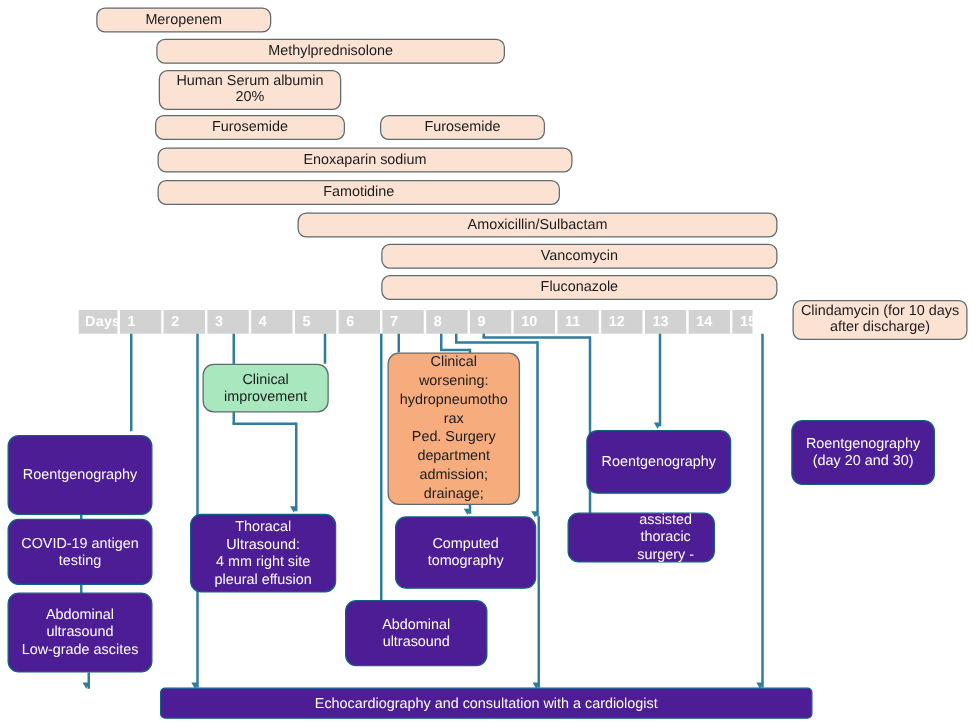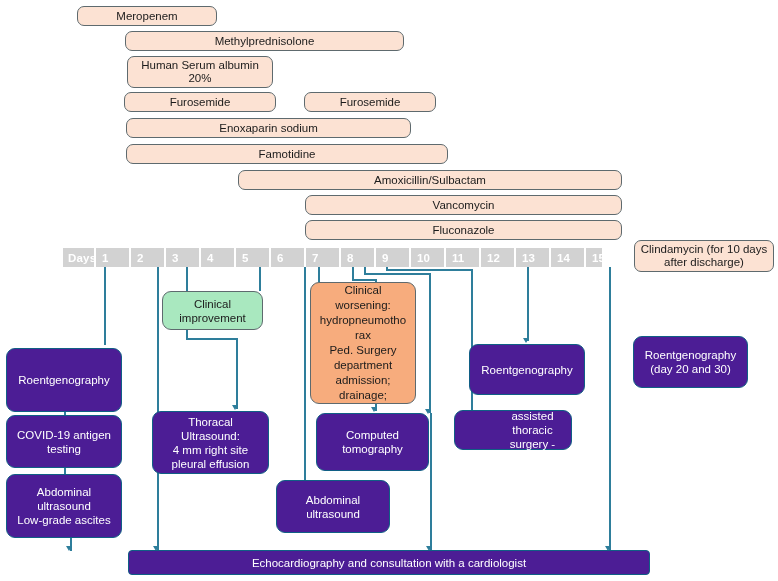--- a/index.html
+++ b/index.html
@@ -111,21 +111,21 @@
   </div>
 
   <div class="med-bar" style="left:124px;top:92px;width:152px;height:20px;">
     <span>Furosemide</span>
   </div>
 
   <div class="med-bar" style="left:304px;top:92px;width:132px;height:20px;">
     <span>Furosemide</span>
   </div>
 
-  <div class="med-bar" style="left:126px;top:118px;width:285px;height:20px;justify-content:center;">
+  <div class="med-bar" style="left:126px;top:118px;width:332px;height:20px;justify-content:center;">
     <span>Enoxaparin sodium</span>
   </div>
 
   <div class="med-bar" style="left:126px;top:144px;width:322px;height:20px;">
     <span>Famotidine</span>
   </div>
 
   <div class="med-bar" style="left:238px;top:170px;width:384px;height:20px;">
     <span>Amoxicillin/Sulbactam</span>
   </div>

